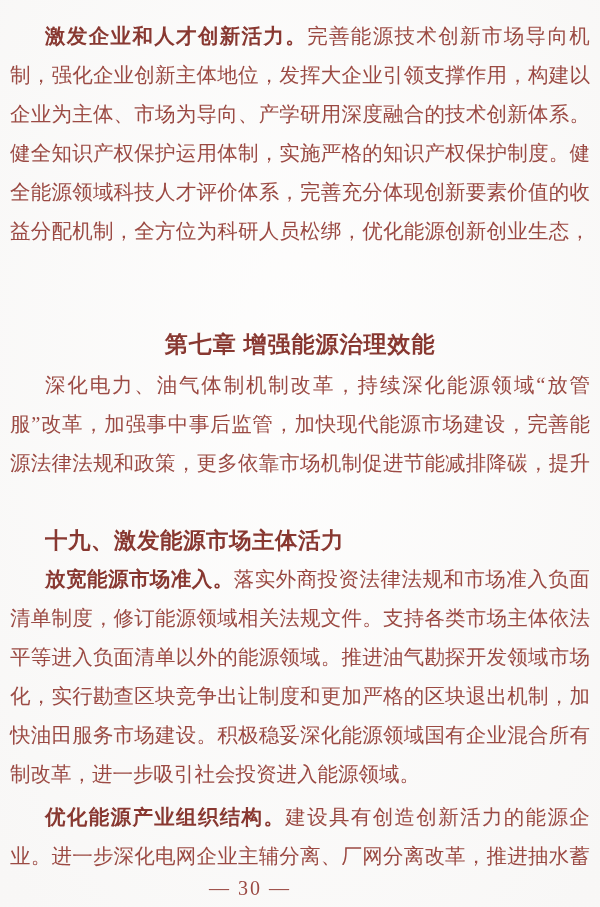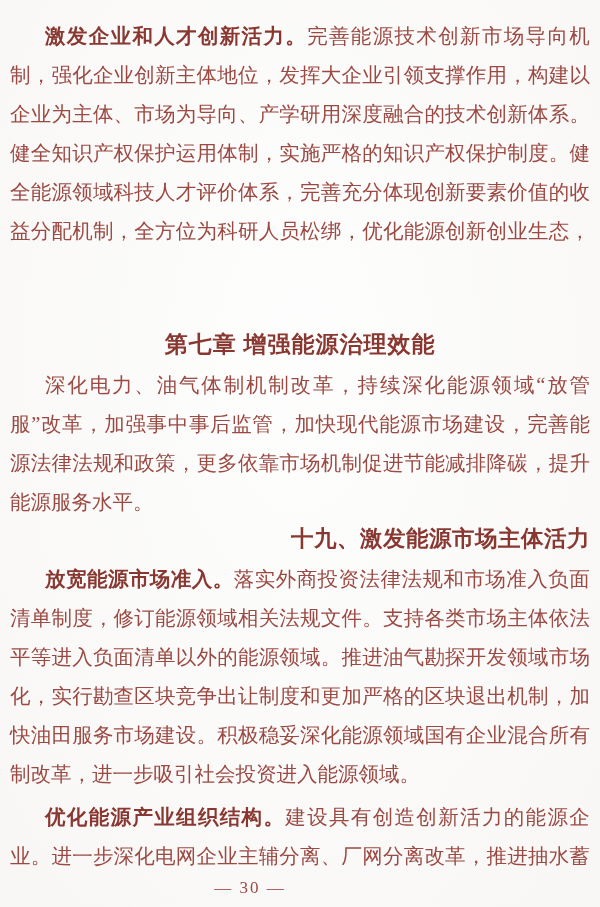--- a/index.html
+++ b/index.html
@@ -67,34 +67,33 @@
     top: 521px;
     left: 10px;
     width: 580px;
     height: 39px;
     line-height: 39px;
     padding-left: 35px;
     font-size: 22.5px;
     font-weight: bold;
     letter-spacing: 0.5px;
     color: var(--ink-bold);
-    font-family: Liberation Mono, monospace;
-    text-align: right;
+    font-family: Liberation Serif, serif;
   }
   .pos-para3 { top: 560px; }
   .pos-para4 { top: 798px; }
   .pageno {
     position: absolute;
     top: 870px;
     left: 0;
     width: 500px;
     height: 36px;
     line-height: 36px;
     text-align: center;
-    font-size: 17px;
+    font-size: 20px;
     letter-spacing: 2px;
     color: var(--ink);
   }
 </style>
 </head>
 <body>
 
 <div class="page">
 
   <div class="para pos-para1">
@@ -360,21 +359,20 @@
         <span>节</span>
         <span>能</span>
         <span>减</span>
         <span>排</span>
         <span>降</span>
         <span>碳</span>
         <span>，</span>
         <span>提</span>
         <span>升</span>
       </div>
-      <div class="tline"><span>能</span><span>源</span><span>服</span><span>务</span><span>水</span><span>平</span><span>。</span></div>
     </div>
 
   <h2 class="section">十九、激发能源市场主体活力</h2>
 
   <div class="para pos-para3">
       <div class="tline just ind">
         <span class="b">放</span>
         <span class="b">宽</span>
         <span class="b">能</span>
         <span class="b">源</span>

